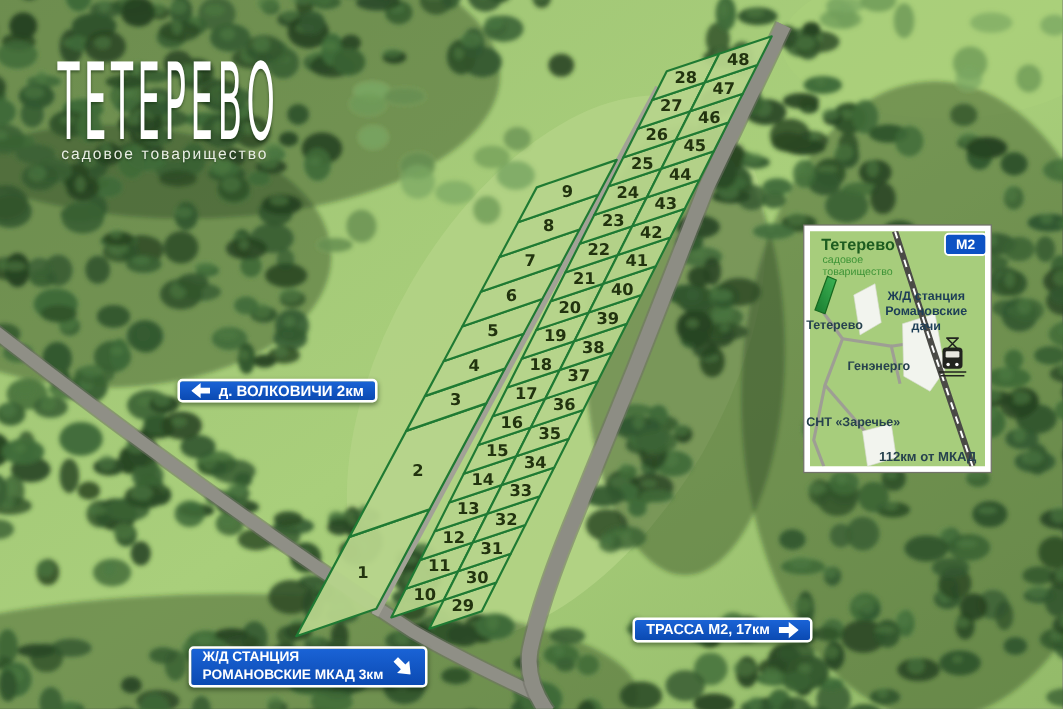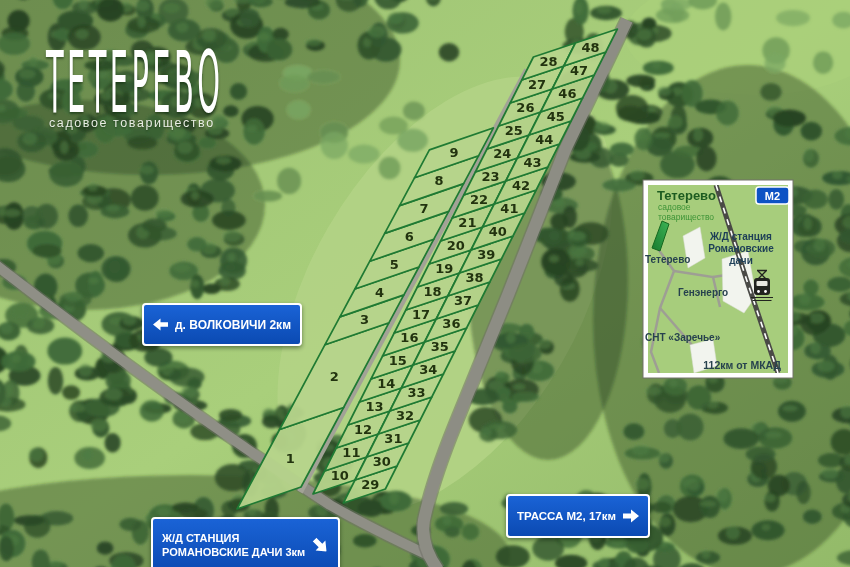--- a/index.html
+++ b/index.html
@@ -19,21 +19,21 @@
   .title-sub{
     margin-top:0;margin-left:3px;color:#e9eee4;font-size:12.5px;
     letter-spacing:1.6px;white-space:nowrap;
     text-shadow:0 1px 2px rgba(0,25,0,.5);
   }
   
   .sign{
     position:absolute;display:flex;align-items:center;gap:7px;
     background:linear-gradient(#1a63d6,#0b4ab2);
     border:2px solid #fff;border-radius:4px;color:#fff;font-weight:bold;
-    padding:12px 9px;white-space:nowrap;box-shadow:0 2px 4px rgba(0,20,0,.45);
+    padding:0 9px;white-space:nowrap;box-shadow:0 2px 4px rgba(0,20,0,.45);
   }
   .sign .lines{display:flex;flex-direction:column;line-height:1.3;text-align:left;}
   .sign-volkovichi{left:142px;top:303px;font-size:12px;}
   .sign-station{left:151px;top:517px;font-size:11px;}
   .sign-trassa{left:506px;top:494px;font-size:11.5px;}
   .arr{flex:0 0 auto;display:block;}
   .arr-diag{transform:rotate(45deg);}
   
   text{font-family:"Liberation Sans",sans-serif;}
   .plot-num{font-family:"DejaVu Sans",sans-serif;font-weight:bold;fill:#22330f;}
@@ -1124,21 +1124,21 @@
   <div class="sign sign-volkovichi">
     <svg class="arr" width="15" height="15" viewBox="0 0 16 16">
       <polygon points="16,5.6 8,5.6 8,1.5 0,8 8,14.5 8,10.4 16,10.4" fill="#fff"></polygon>
     </svg>
     <span>д. ВОЛКОВИЧИ 2км</span>
   </div>
 
   <div class="sign sign-station">
     <span class="lines">
       <span>Ж/Д СТАНЦИЯ</span>
-      <span>РОМАНОВСКИЕ ДАЧИ 3км</span>
+      <span>РОМАНОВСКИЕ МКАД 3км</span>
     </span>
     <svg class="arr arr-diag" width="17" height="17" viewBox="0 0 16 16">
       <polygon points="0,5.6 8,5.6 8,1.5 16,8 8,14.5 8,10.4 0,10.4" fill="#fff"></polygon>
     </svg>
   </div>
 
   <div class="sign sign-trassa">
     <span>ТРАССА М2, 17км</span>
     <svg class="arr" width="16" height="16" viewBox="0 0 16 16">
       <polygon points="0,5.6 8,5.6 8,1.5 16,8 8,14.5 8,10.4 0,10.4" fill="#fff"></polygon>

